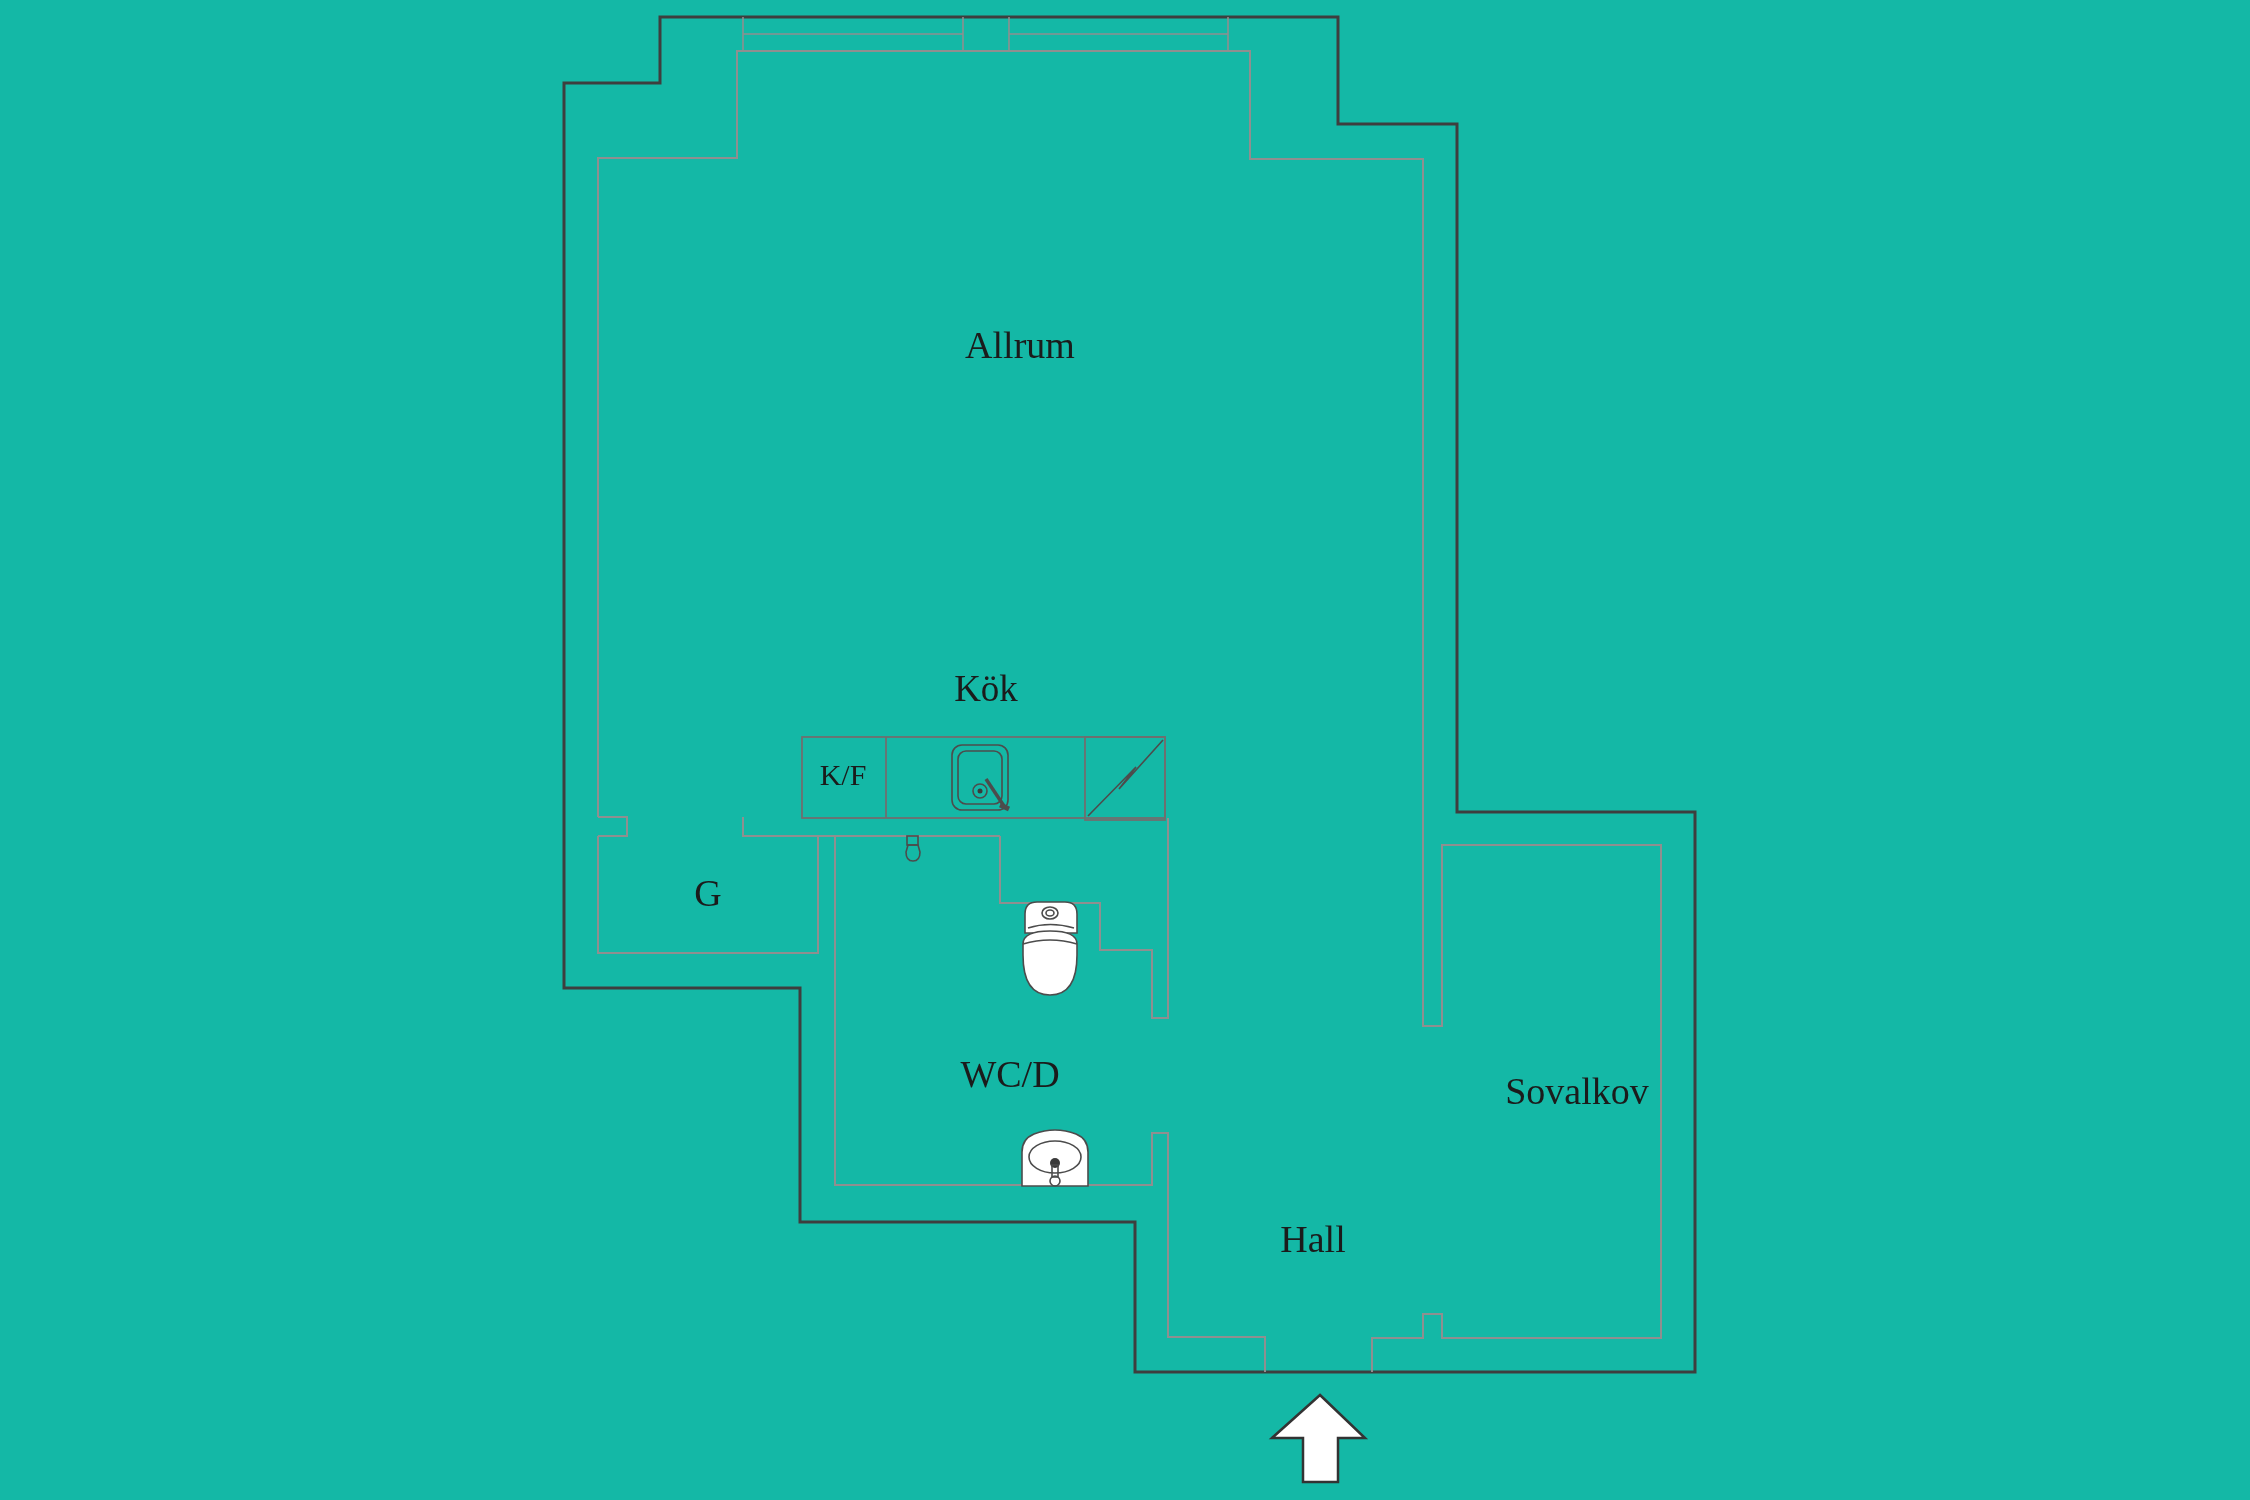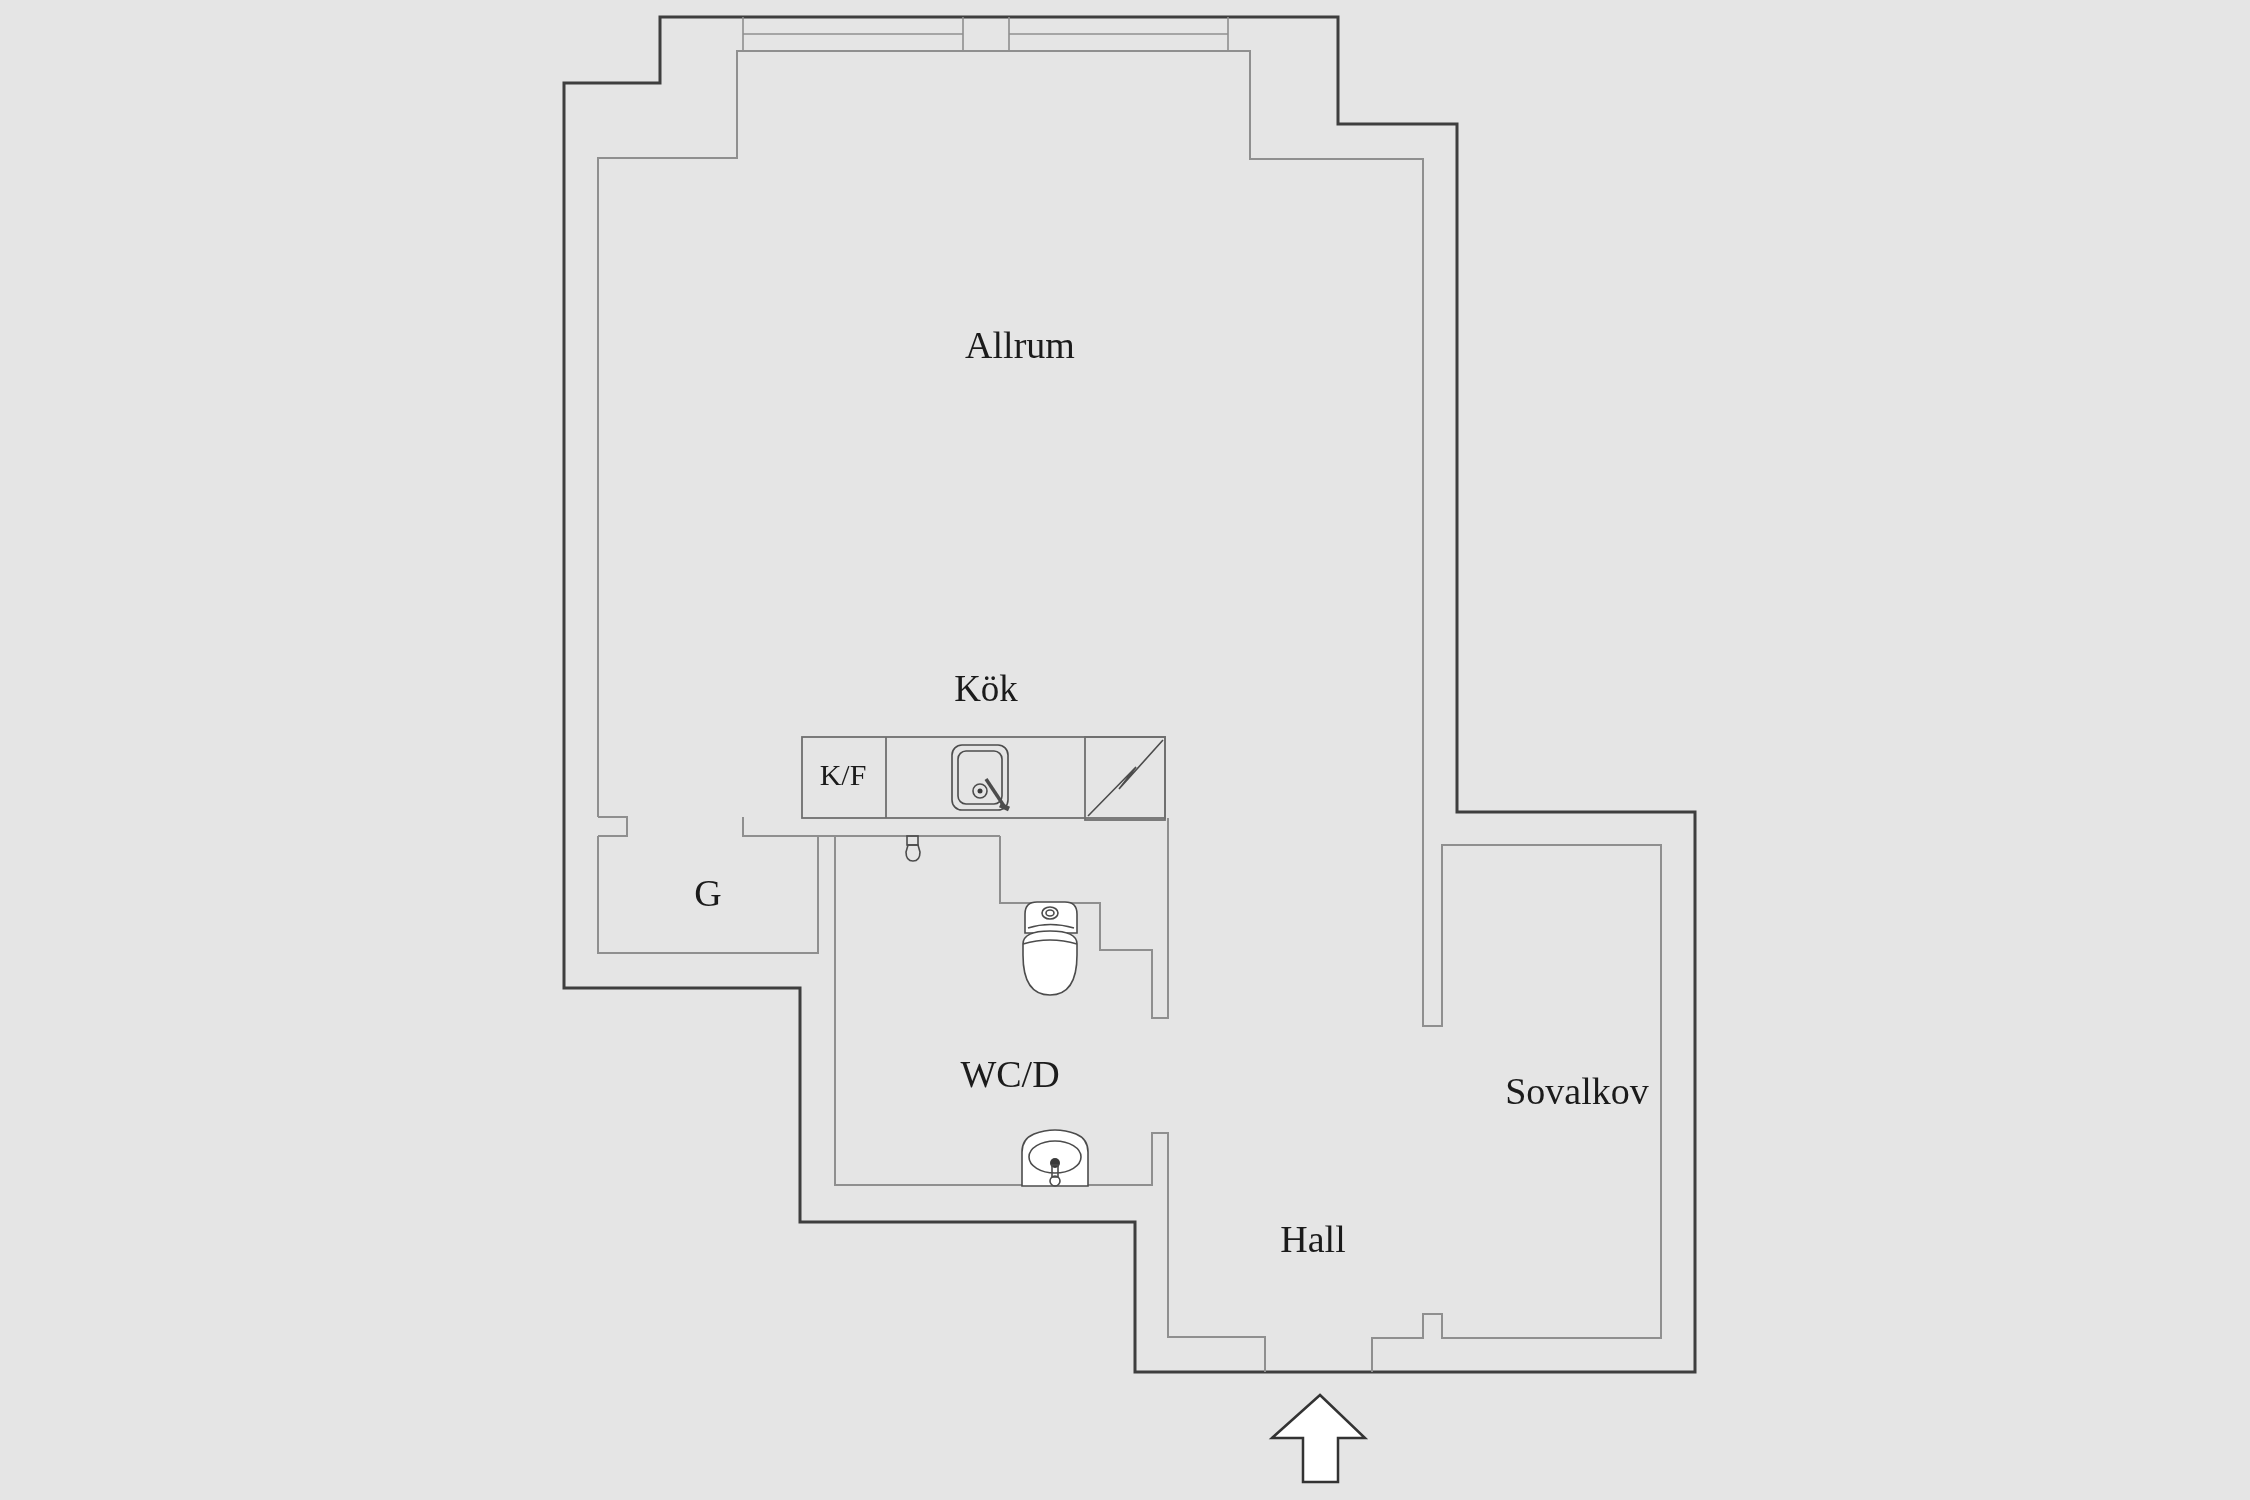--- a/index.html
+++ b/index.html
@@ -1,19 +1,19 @@
 <!DOCTYPE html>
 <html><head>
 <meta charset="utf-8">
 <style>
   html,body{margin:0;padding:0;background:#ffffff;}
   .plan-canvas{
     position:relative;
     width:2250px;height:1500px;
-    background:#e5e5e5;
+    background:#14b8a6;
     font-family:"Liberation Serif", serif;
     overflow:hidden;
   }
   svg{display:block;}
   .outer-wall{fill:none;stroke:#3e3e3e;stroke-width:3;stroke-linejoin:miter;}
   .inner-wall{fill:none;stroke:#8f8f8f;stroke-width:2;stroke-linejoin:miter;}
   .window-line{fill:none;stroke:#8f8f8f;stroke-width:1.6;}
   .counter-line{fill:none;stroke:#6f6f6f;stroke-width:1.8;}
   .fixture-line{fill:none;stroke:#4c4c4c;stroke-width:1.6;}
   .fixture-fill{fill:#ffffff;stroke:#4c4c4c;stroke-width:1.6;}

